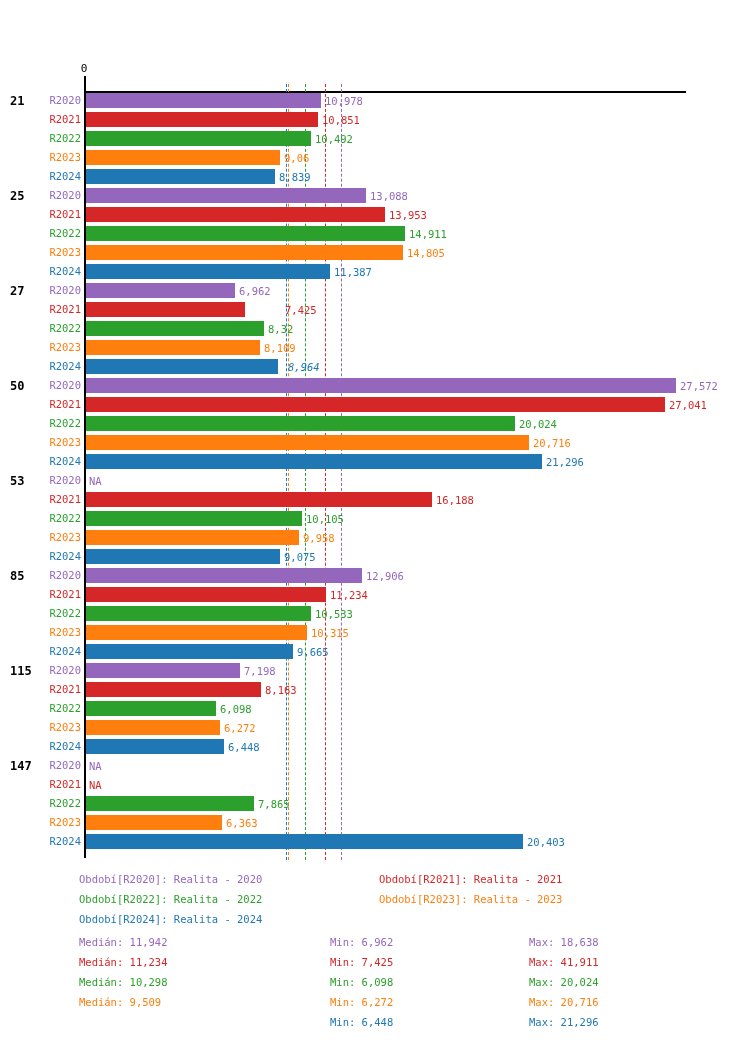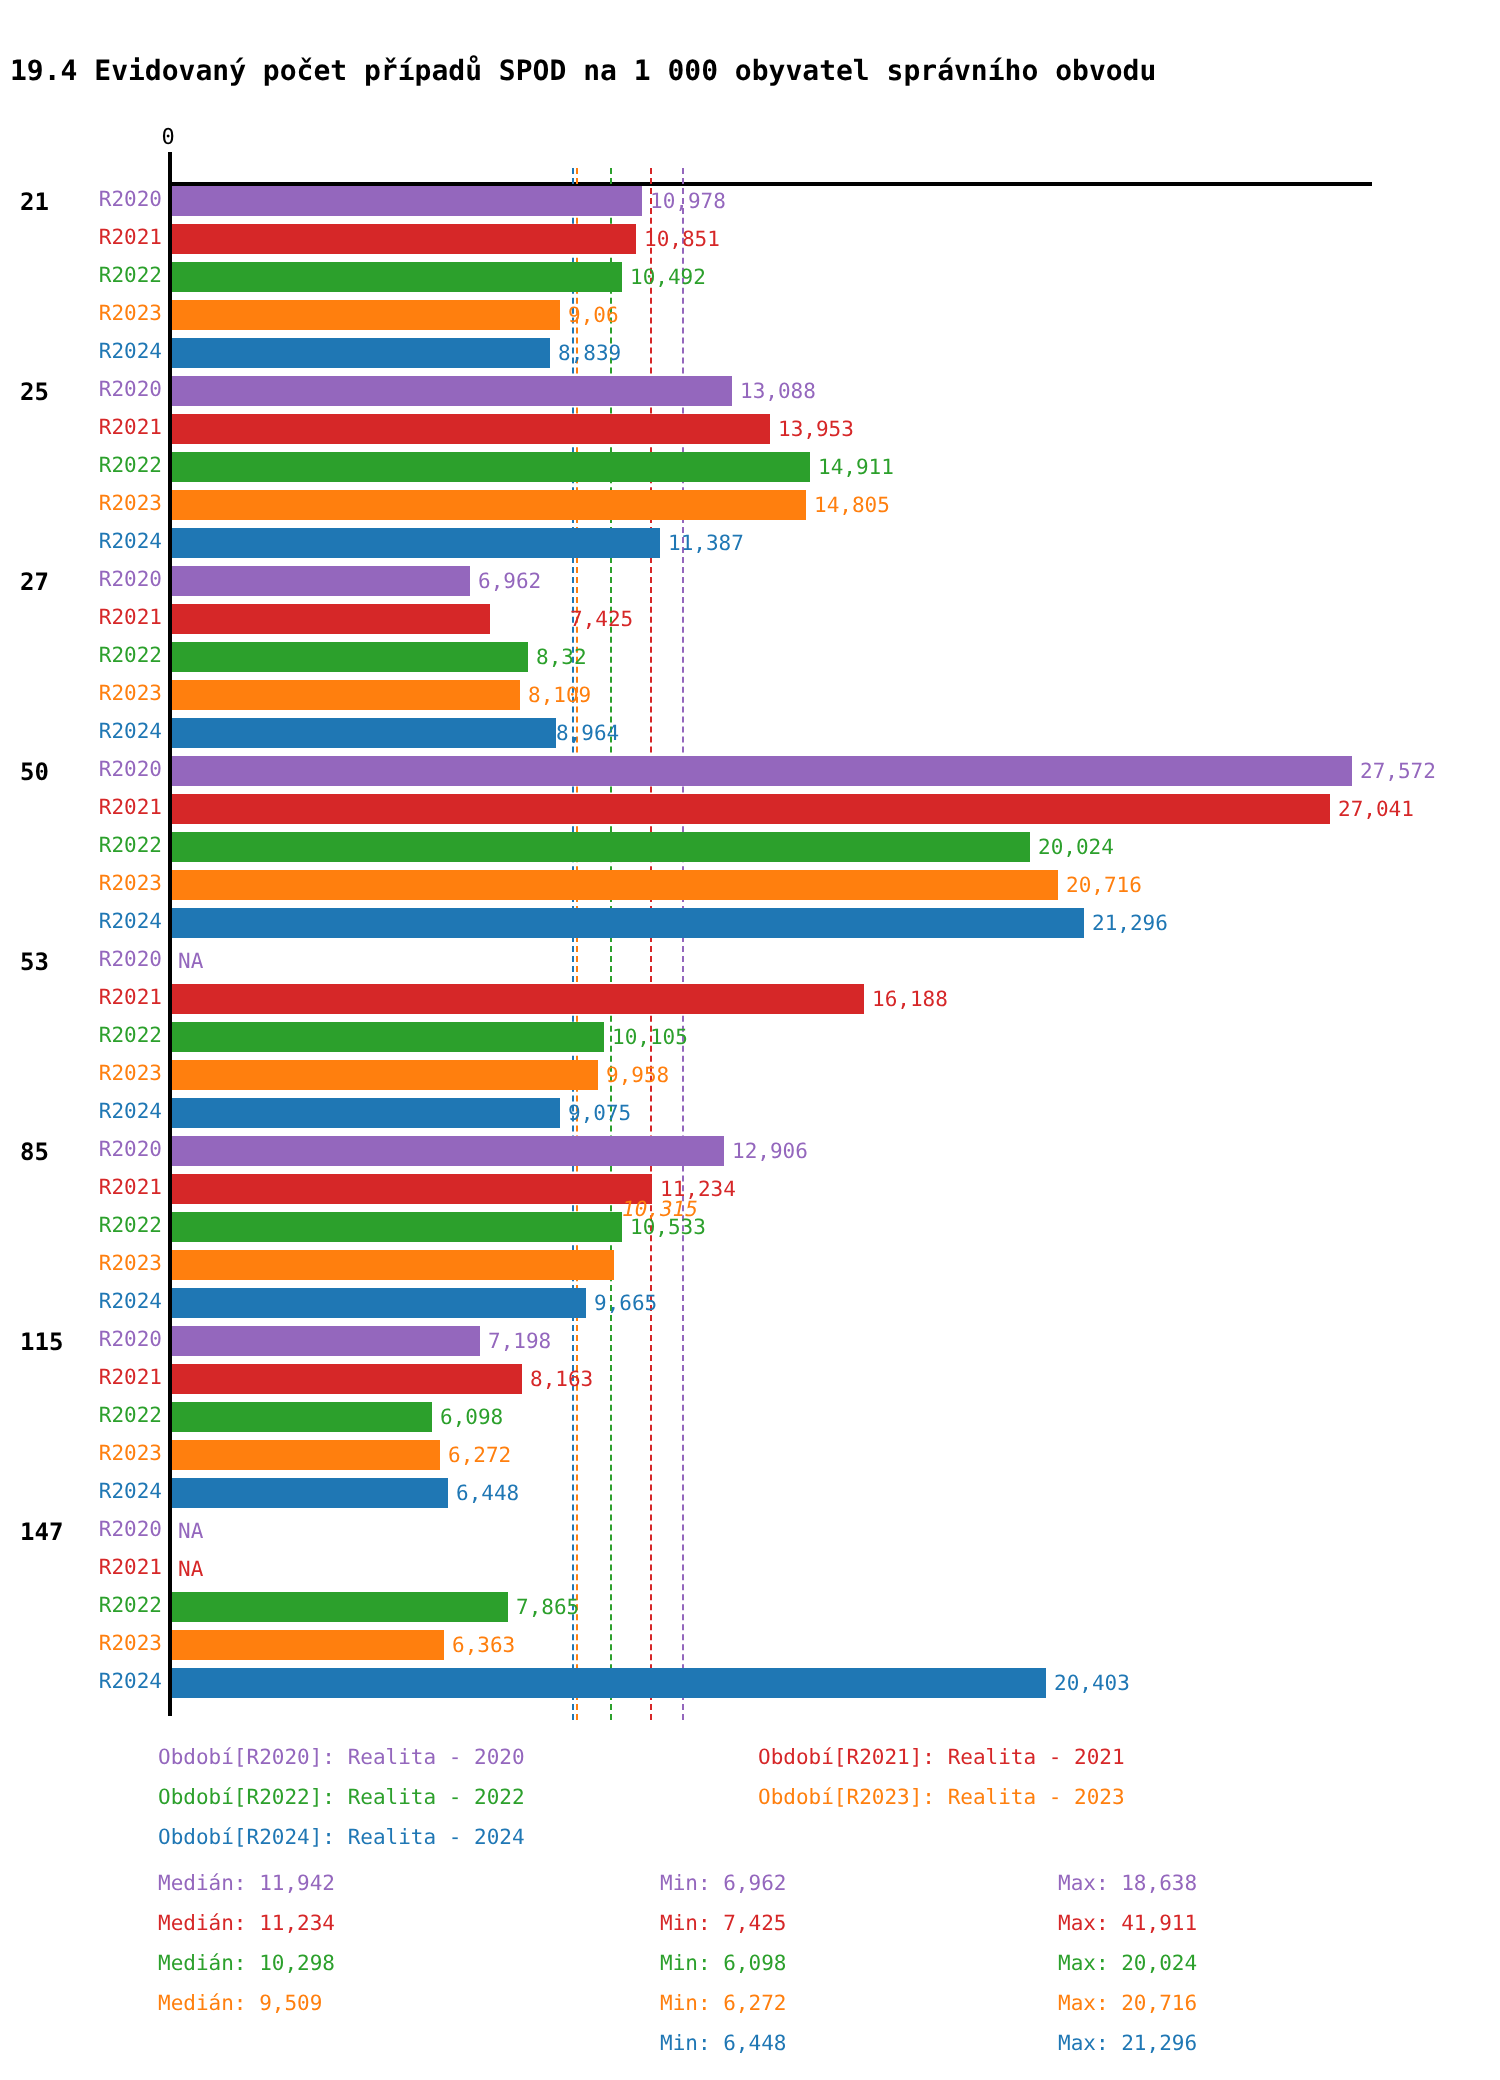--- a/index.html
+++ b/index.html
@@ -16,21 +16,20 @@
   .group-label{position:absolute;left:10px;width:40px;font-size:12px;font-weight:bold;line-height:15px;z-index:3;}
   .row-label{position:absolute;left:38px;width:43px;text-align:right;font-size:10.5px;line-height:15px;z-index:3;}
   .value-label{position:absolute;font-size:10.5px;line-height:12px;z-index:3;}
   .legend-item{position:absolute;font-size:10.5px;line-height:13px;white-space:pre;}
   .stat-cell{position:absolute;font-size:10.5px;line-height:13px;white-space:pre;}
 </style>
 </head>
 <body>
 
 <div id="page">
-  <div class="abs title" style="left:5px;top:28px;">19.4 Evidovaný počet případů SPOD na 1 000 obyvatel správního obvodu</div>
 
   <div class="abs origin" style="left:74px;top:63px;">0</div>
 
   <div id="chart-area" style="position:absolute;left:0;top:0;width:750px;height:1040px;">
     <div class="y-axis"></div>
     <div class="x-axis"></div>
   <div class="median-line" style="left: 340.559px; border-left-color: rgb(148, 103, 189);"></div>
       <div class="median-line" style="left: 325.408px; border-left-color: rgb(214, 39, 40);"></div>
       <div class="median-line" style="left: 305.377px; border-left-color: rgb(44, 160, 44);"></div>
       <div class="median-line" style="left: 288.493px; border-left-color: rgb(255, 127, 14);"></div>
@@ -75,21 +74,21 @@
       <div class="bar" style="left: 86px; top: 302px; width: 159px; background: rgb(214, 39, 40);"></div>
       <div class="value-label" style="left: 249px; top: 304px; color: rgb(214, 39, 40); margin-left: 36px;">7,425</div>
       <div class="row-label" style="top: 321px; color: rgb(44, 160, 44);">R2022</div>
       <div class="bar" style="left: 86px; top: 321px; width: 178px; background: rgb(44, 160, 44);"></div>
       <div class="value-label" style="left: 268px; top: 323px; color: rgb(44, 160, 44);">8,32</div>
       <div class="row-label" style="top: 340px; color: rgb(255, 127, 14);">R2023</div>
       <div class="bar" style="left: 86px; top: 340px; width: 174px; background: rgb(255, 127, 14);"></div>
       <div class="value-label" style="left: 264px; top: 342px; color: rgb(255, 127, 14);">8,109</div>
       <div class="row-label" style="top: 359px; color: rgb(31, 119, 180);">R2024</div>
       <div class="bar" style="left: 86px; top: 359px; width: 192px; background: rgb(31, 119, 180);"></div>
-      <div class="value-label" style="left: 278px; top: 361px; color: rgb(31, 119, 180);">8,964</div>
+      <div class="value-label" style="left: 288px; top: 361px; color: rgb(31, 119, 180); font-style: italic;">8,964</div>
       <div class="group-label" style="top: 379px;">50</div>
       <div class="row-label" style="top: 378px; color: rgb(148, 103, 189);">R2020</div>
       <div class="bar" style="left: 86px; top: 378px; width: 590px; background: rgb(148, 103, 189);"></div>
       <div class="value-label" style="left: 680px; top: 380px; color: rgb(148, 103, 189);">27,572</div>
       <div class="row-label" style="top: 397px; color: rgb(214, 39, 40);">R2021</div>
       <div class="bar" style="left: 86px; top: 397px; width: 579px; background: rgb(214, 39, 40);"></div>
       <div class="value-label" style="left: 669px; top: 399px; color: rgb(214, 39, 40);">27,041</div>
       <div class="row-label" style="top: 416px; color: rgb(44, 160, 44);">R2022</div>
       <div class="bar" style="left: 86px; top: 416px; width: 429px; background: rgb(44, 160, 44);"></div>
       <div class="value-label" style="left: 519px; top: 418px; color: rgb(44, 160, 44);">20,024</div>
@@ -119,21 +118,21 @@
       <div class="bar" style="left: 86px; top: 568px; width: 276px; background: rgb(148, 103, 189);"></div>
       <div class="value-label" style="left: 366px; top: 570px; color: rgb(148, 103, 189);">12,906</div>
       <div class="row-label" style="top: 587px; color: rgb(214, 39, 40);">R2021</div>
       <div class="bar" style="left: 86px; top: 587px; width: 240px; background: rgb(214, 39, 40);"></div>
       <div class="value-label" style="left: 330px; top: 589px; color: rgb(214, 39, 40);">11,234</div>
       <div class="row-label" style="top: 606px; color: rgb(44, 160, 44);">R2022</div>
       <div class="bar" style="left: 86px; top: 606px; width: 225px; background: rgb(44, 160, 44);"></div>
       <div class="value-label" style="left: 315px; top: 608px; color: rgb(44, 160, 44);">10,533</div>
       <div class="row-label" style="top: 625px; color: rgb(255, 127, 14);">R2023</div>
       <div class="bar" style="left: 86px; top: 625px; width: 221px; background: rgb(255, 127, 14);"></div>
-      <div class="value-label" style="left: 311px; top: 599px; color: rgb(255, 127, 14); font-style: italic;">10,315</div>
+      <div class="value-label" style="left: 311px; top: 627px; color: rgb(255, 127, 14);">10,315</div>
       <div class="row-label" style="top: 644px; color: rgb(31, 119, 180);">R2024</div>
       <div class="bar" style="left: 86px; top: 644px; width: 207px; background: rgb(31, 119, 180);"></div>
       <div class="value-label" style="left: 297px; top: 646px; color: rgb(31, 119, 180);">9,665</div>
       <div class="group-label" style="top: 664px;">115</div>
       <div class="row-label" style="top: 663px; color: rgb(148, 103, 189);">R2020</div>
       <div class="bar" style="left: 86px; top: 663px; width: 154px; background: rgb(148, 103, 189);"></div>
       <div class="value-label" style="left: 244px; top: 665px; color: rgb(148, 103, 189);">7,198</div>
       <div class="row-label" style="top: 682px; color: rgb(214, 39, 40);">R2021</div>
       <div class="bar" style="left: 86px; top: 682px; width: 175px; background: rgb(214, 39, 40);"></div>
       <div class="value-label" style="left: 265px; top: 684px; color: rgb(214, 39, 40);">8,163</div>

